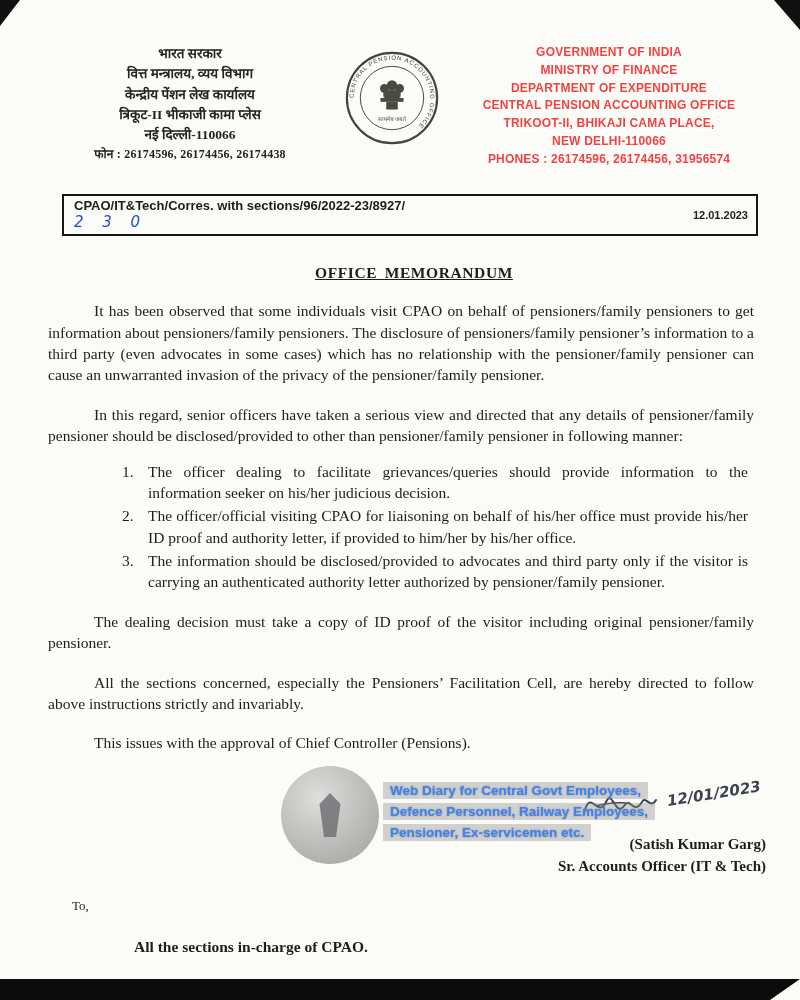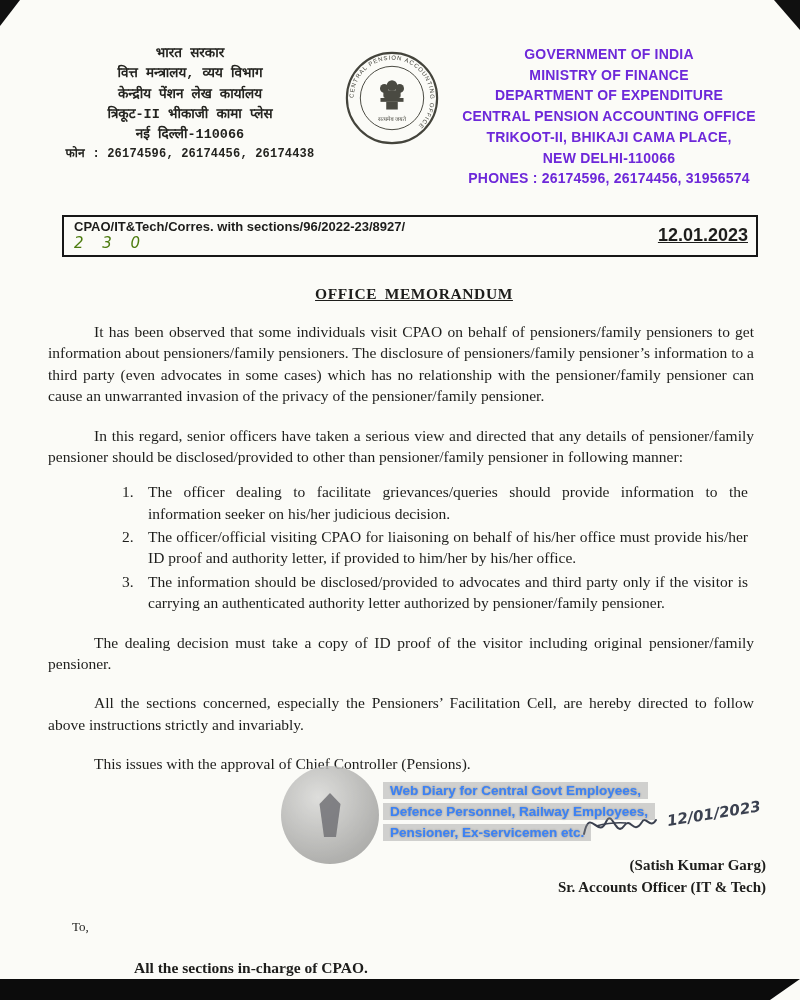--- a/index.html
+++ b/index.html
@@ -17,36 +17,36 @@
   .corner-tr { position:absolute; top:0; right:0; width:0; height:0;
     border-top:30px solid #101010; border-left:26px solid transparent; }
   .bottom-bar { position:absolute; bottom:0; left:0; width:100%; height:21px; background:#0c0c0c; }
   .bar-notch { position:absolute; bottom:0; right:0; width:0; height:0;
     border-bottom:21px solid #fbfbf7; border-left:30px solid transparent; }
 
   
   .header { display:flex; justify-content:space-between; align-items:flex-start;
     padding:44px 26px 0 40px; }
   .hindi-block { width:300px; text-align:center; font-weight:bold;
-    font-family:Liberation Mono, monospace; font-size:13.5px; line-height:1.5; color:#23231f; }
+    font-family:Liberation Serif, serif; font-size:13.5px; line-height:1.5; color:#23231f; }
   .hindi-block .phone { font-size:12px; letter-spacing:.2px; }
   .emblem-wrap { width:96px; margin-top:6px; flex:0 0 auto; }
   .english-block { width:330px; text-align:center; font-weight:bold;
-    font-family:"Liberation Sans", sans-serif; font-size:14px; line-height:1.48;
-    letter-spacing:.2px; color:#6d28d9; }
+    font-family:"Liberation Sans", sans-serif; font-size:12px; line-height:1.48;
+    letter-spacing:.2px; color:#ef4444; }
 
   
   .refstrip { margin:26px 42px 0 62px; border:2px solid #161616;
     display:flex; justify-content:space-between; align-items:center;
     padding:2px 8px 3px 4px; font-family:"Liberation Sans", sans-serif;
     font-weight:bold; font-size:13px; }
   .ref-left { display:flex; align-items:baseline;flex-direction:column; }
   .handwritten-no { font-family:"DejaVu Sans", sans-serif; font-weight:normal;
-    font-style:italic; color:#4d7c0f; font-size:15px; letter-spacing:7px; margin-left:6px; }
-  .ref-date { font-size:18px;text-decoration:underline; }
+    font-style:italic; color:#1d4ed8; font-size:15px; letter-spacing:7px; margin-left:6px; }
+  .ref-date { font-size:11px; }
 
   
   .memo-title { margin-top:28px; text-align:center; font-weight:bold;
     font-size:15.5px; text-decoration:underline; letter-spacing:.6px; word-spacing:3px;padding-left:28px; }
 
   
   .para { margin:18px 46px 0 48px; text-indent:46px; text-align:justify;
     font-size:15.5px; line-height:1.38; }
   .numlist { margin:14px 52px 0 122px; }
   .numlist .li { display:flex; margin-bottom:2px; font-size:15.5px; line-height:1.38; }

